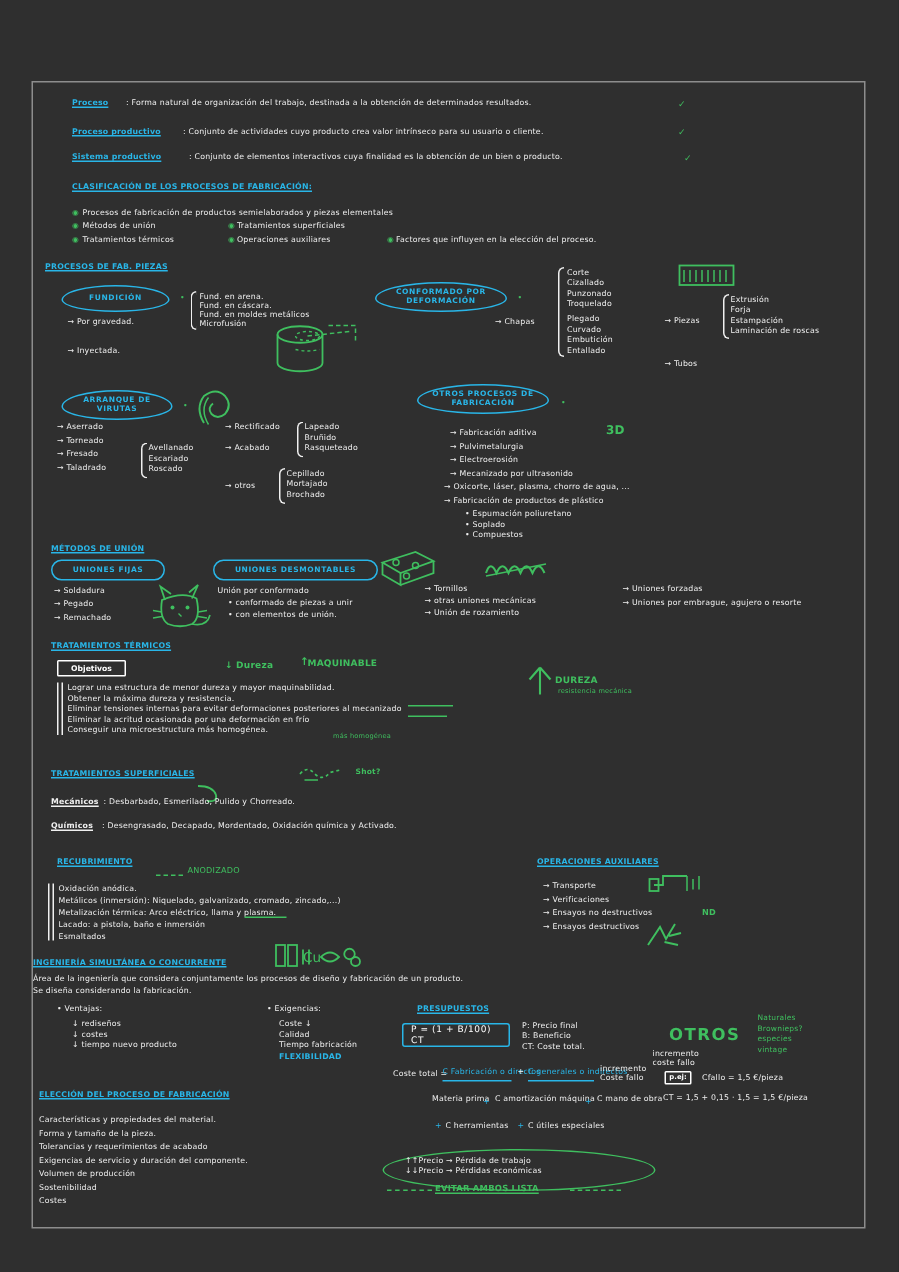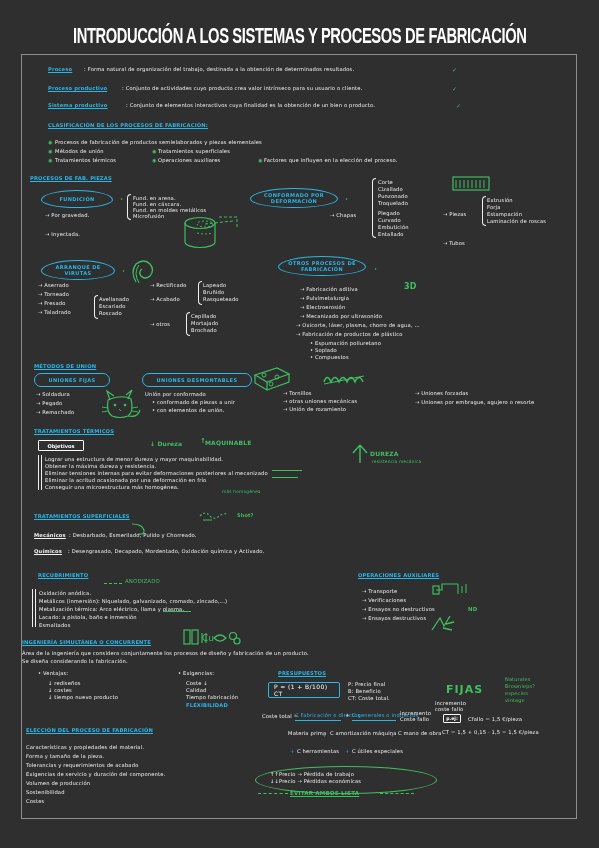--- a/index.html
+++ b/index.html
@@ -85,23 +85,20 @@
   .cyline{position:absolute;border-top:1.1px solid #29b6e8;}
   .grline{position:absolute;border-top:1.2px solid #3fbf5f;}
   svg{display:block;overflow:visible;}
   .svgwrap{position:absolute;}
 </style>
 </head>
 <body>
 
 <div class="page">
 
-  <div class="title-bar">
-    <span class="t">INTRODUCCIÓN A LOS SISTEMAS Y PROCESOS DE FABRICACIÓN</span>
-  </div>
 
   <div class="sheet"></div>
 
   <div class="hw cy b u" style="left:48px;top:66px;">Proceso</div>
   <div class="hw" style="left:84px;top:66px;">: Forma natural de organización del trabajo, destinada a la obtención de determinados resultados.</div>
   <div class="hw gr" style="left:452px;top:66px;font-size:6px;">✓</div>
 
   <div class="hw cy b u" style="left:48px;top:85px;">Proceso productivo</div>
   <div class="hw" style="left:122px;top:85px;">: Conjunto de actividades cuyo producto crea valor intrínseco para su usuario o cliente.</div>
   <div class="hw gr" style="left:452px;top:85px;font-size:6px;">✓</div>
@@ -421,21 +418,21 @@
   <div class="hw gr b u" style="left:290px;top:790px;font-size:5.6px;">EVITAR AMBOS LISTA</div>
   <div class="grline" style="left:258px;top:793px;width:30px;border-top-style:dashed;"></div>
   <div class="grline" style="left:380px;top:793px;width:34px;border-top-style:dashed;"></div>
 
   <div class="hw" style="left:435px;top:700px;">incremento</div>
   <div class="hw" style="left:435px;top:706px;">coste fallo</div>
   <div class="boxw" style="left:443px;top:714px;width:18px;height:9px;font-size:4.6px;">p.ej:</div>
   <div class="hw" style="left:468px;top:716px;">Cfallo = 1,5 €/pieza</div>
   <div class="hw" style="left:442px;top:729px;">CT = 1,5 + 0,15 · 1,5 = 1,5 €/pieza</div>
 
-  <div class="hw gr b" style="left:446px;top:686px;font-size:11px;letter-spacing:1px;">FIJAS</div>
+  <div class="hw gr b" style="left:446px;top:686px;font-size:11px;letter-spacing:1px;">OTROS</div>
   <div class="hw gr" style="left:505px;top:676px;font-size:5px;">Naturales</div>
   <div class="hw gr" style="left:505px;top:683px;font-size:5px;">Brownieps?</div>
   <div class="hw gr" style="left:505px;top:690px;font-size:5px;">especies</div>
   <div class="hw gr" style="left:505px;top:697px;font-size:5px;">vintage</div>
 
   <div class="hw cy b u" style="left:26px;top:727px;">ELECCIÓN DEL PROCESO DE FABRICACIÓN</div>
   <div class="hw" style="left:26px;top:744px;">Características y propiedades del material.</div>
   <div class="hw" style="left:26px;top:753px;">Forma y tamaño de la pieza.</div>
   <div class="hw" style="left:26px;top:762px;">Tolerancias y requerimientos de acabado</div>
   <div class="hw" style="left:26px;top:771px;">Exigencias de servicio y duración del componente.</div>

